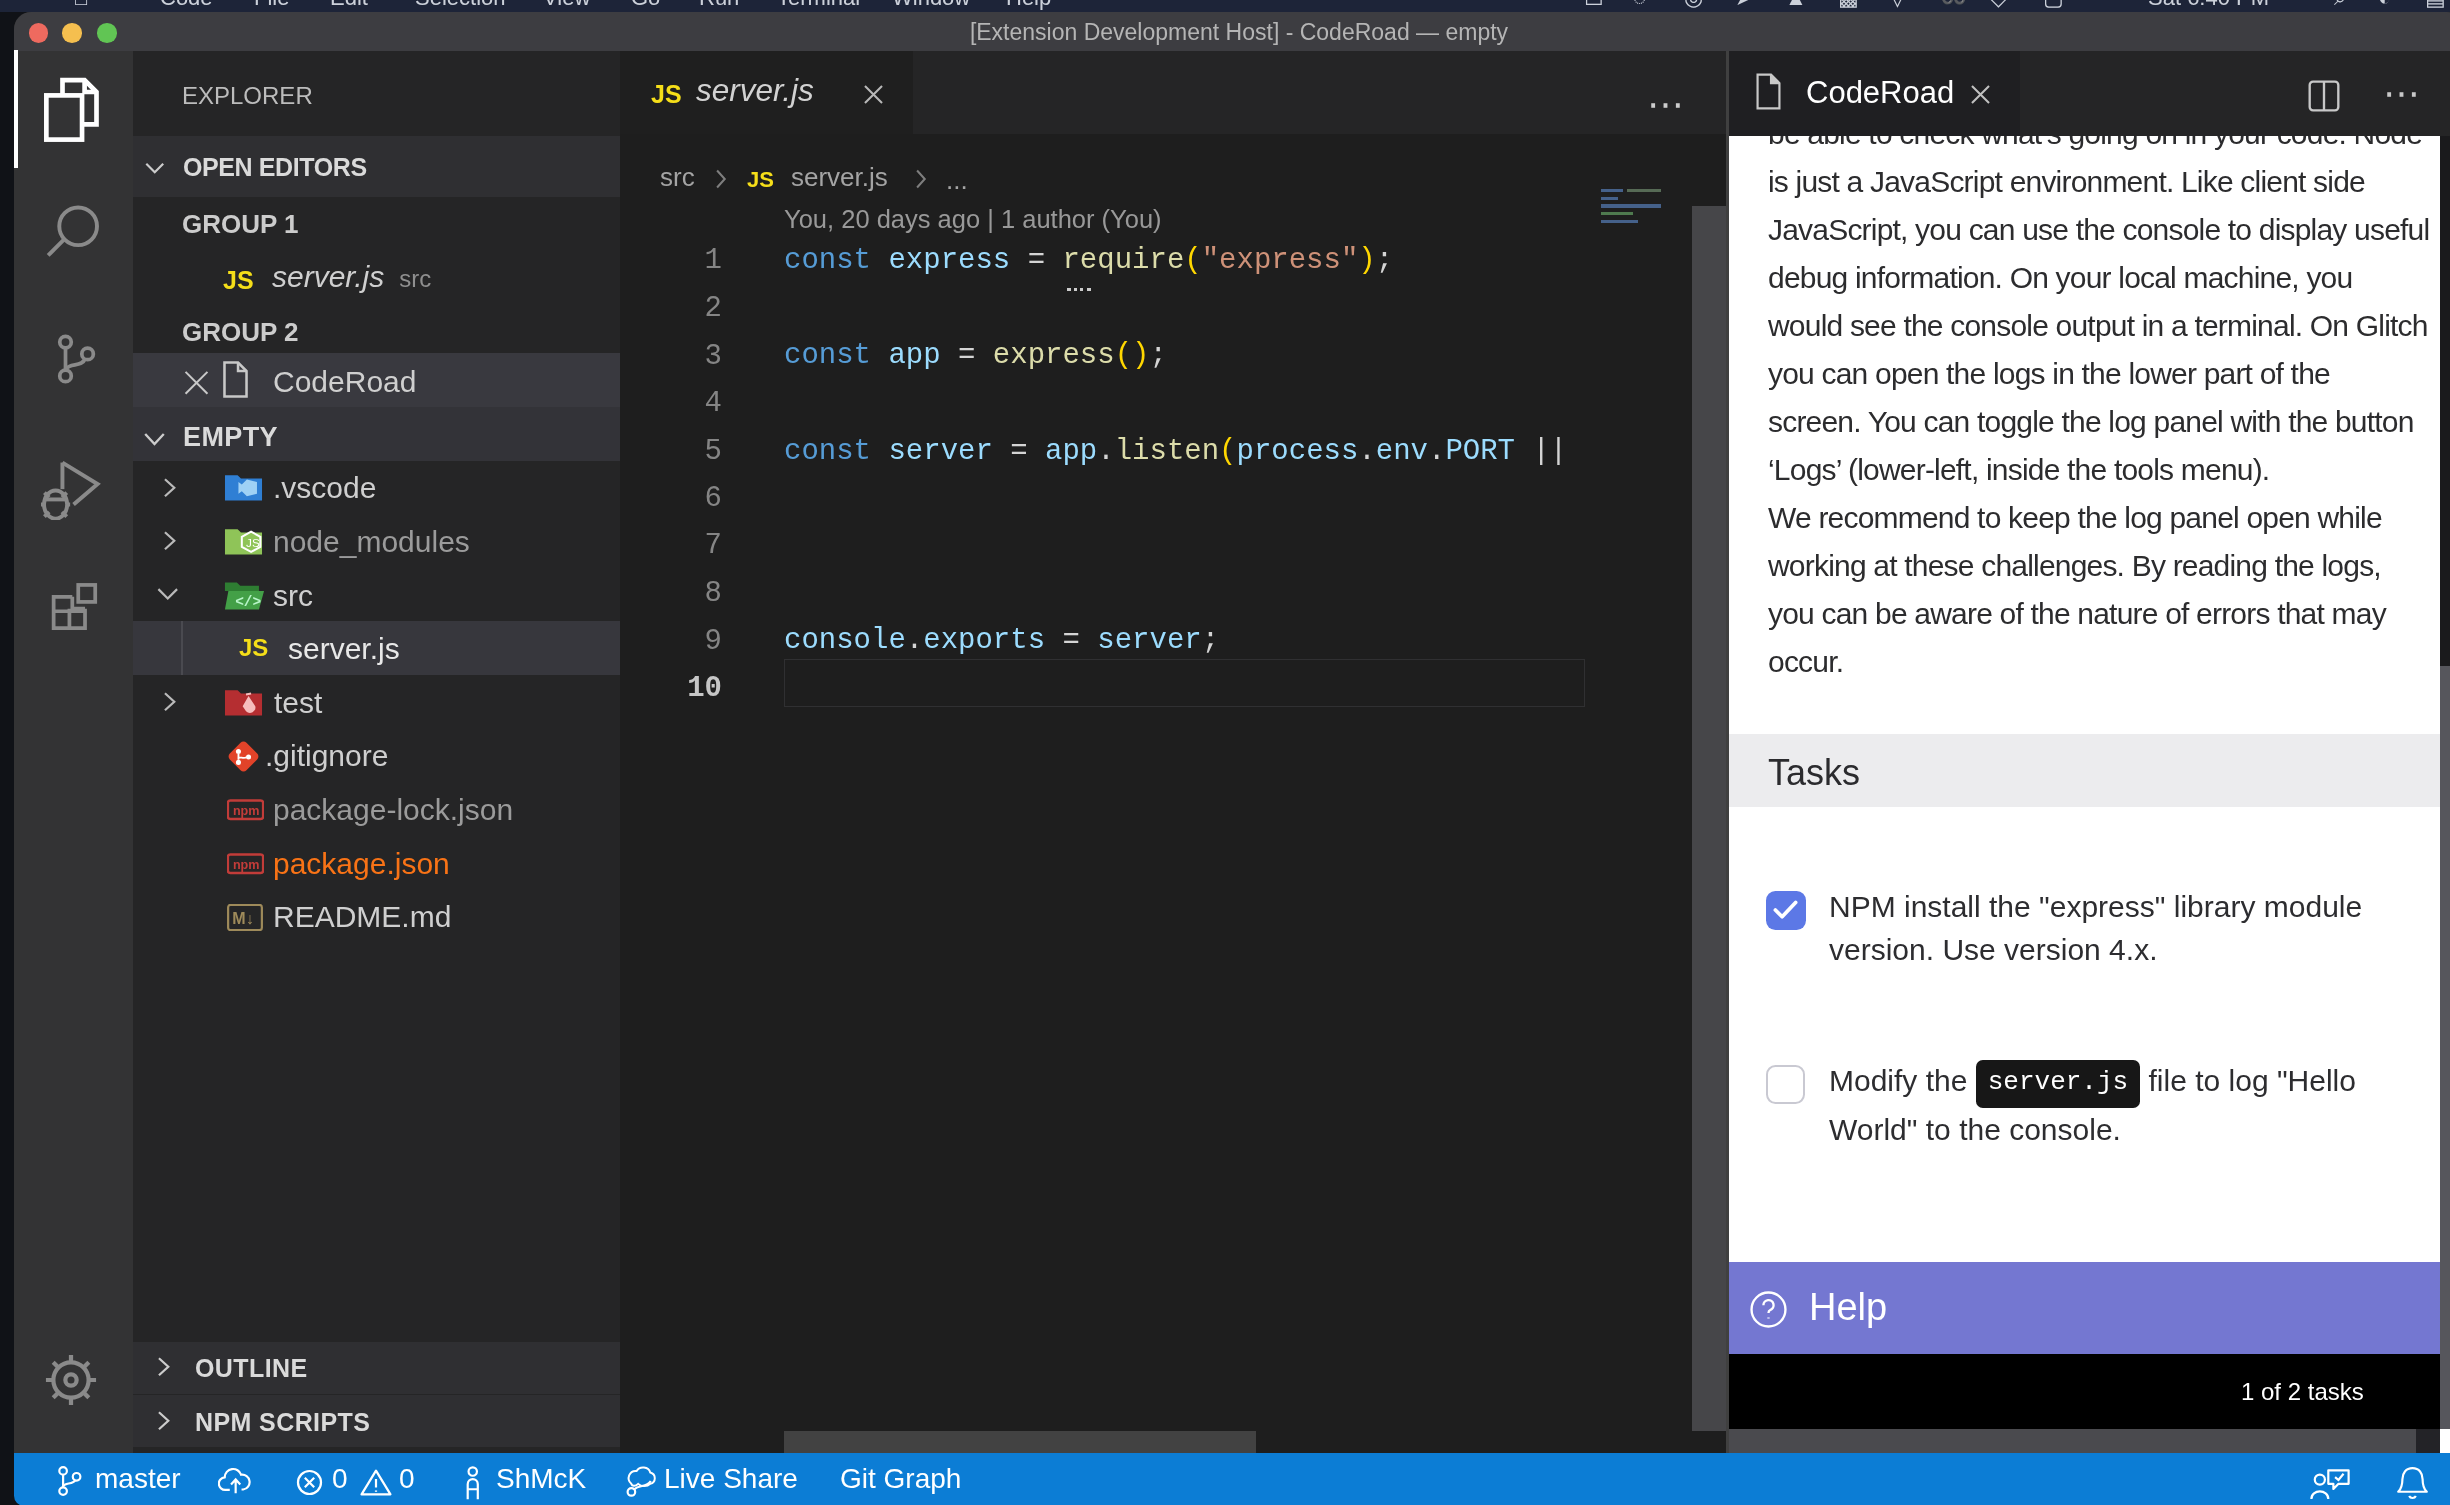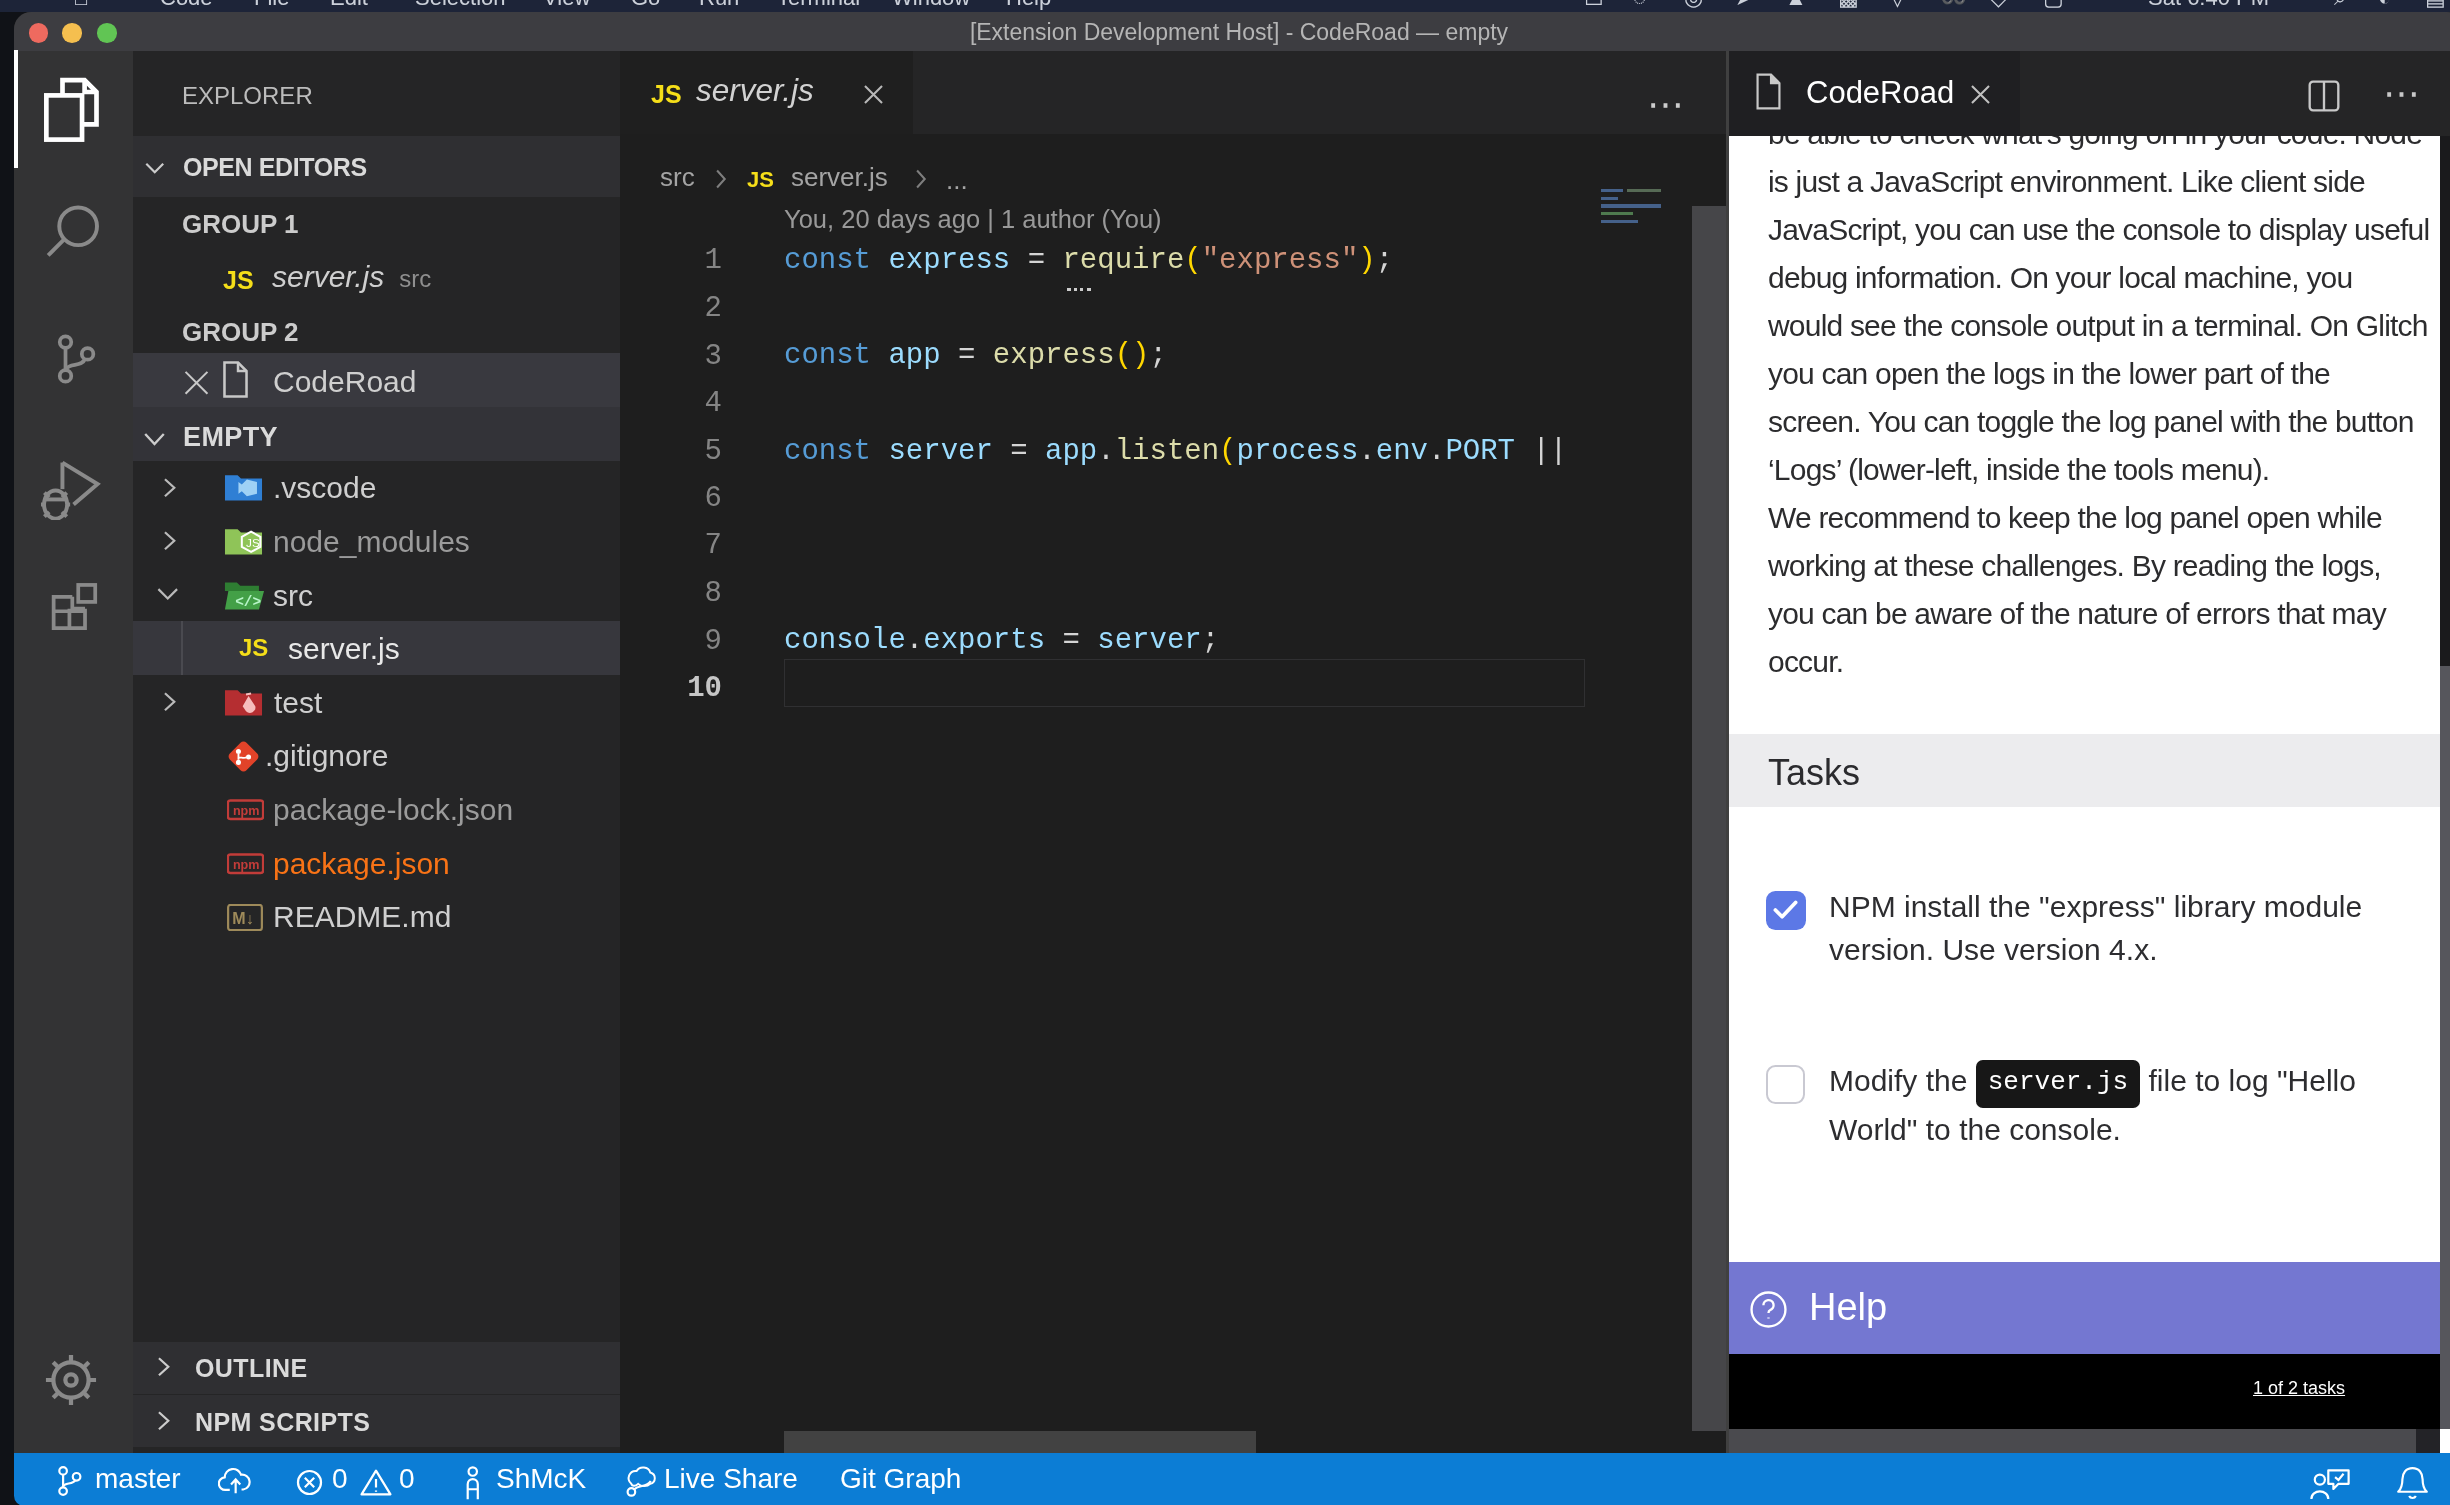--- a/index.html
+++ b/index.html
@@ -268,21 +268,21 @@
     <div style="position:absolute; left:100px; top:749px; color:#2d2d30; font-size:30px; line-height:43px; white-space:nowrap;">NPM install the "express" library module<br>version. Use version 4.x.</div>
     <div style="position:absolute; left:37px; top:929px; width:39px; height:39px; border-radius:9.4px; background:#ffffff; border:2.6px solid #c9c9d2;"></div>
     <div style="position:absolute; left:100px; top:923px; color:#2d2d30; font-size:30px; line-height:43px; white-space:nowrap;">Modify the <span style="display:inline-block; background:#171717; color:#ffffff; font-family:'Liberation Mono',monospace; font-size:26px; border-radius:6.8px; padding:1.7px 12px 3.4px; vertical-align:1.7px;">server.js</span> file to log "Hello<br>World" to the console.</div>
     <div style="position:absolute; left:0; top:1126px; width:711px; height:92px; background:#7477d1;"></div>
     <svg style="position:absolute; left:19.6px; top:1154px;" width="39" height="39" viewBox="0 0 46 46" fill="none" stroke="#ffffff" stroke-width="2.8">
         <circle cx="23" cy="23" r="20"></circle>
         <path d="M17 18 a6 6 0 1 1 8 5.6 c-2 0.8 -2 2 -2 3.4 M23 32.5 V33.5"></path>
       </svg>
     <div style="position:absolute; left:80px; top:1150px; color:#ffffff; font-size:38px;">Help</div>
     <div style="position:absolute; left:0; top:1218px; width:711px; height:75px; background:#000000;"></div>
-    <div style="position:absolute; left:524px; top:1242px; color:#ffffff; font-size:18px;text-decoration:underline;">1 of 2 tasks</div>
+    <div style="position:absolute; left:512px; top:1242px; color:#ffffff; font-size:24px;">1 of 2 tasks</div>
   </div>
   <div class="abs" id="wvscroll"></div>
   <div class="abs" style="left:2426px; top:654px; width:24px; height:763px; background:#56565c;"></div>
   <div class="abs" style="left:2426px; top:1417px; width:24px; height:24px; background:#ffffff;"></div>
   <div class="abs" style="left:1715px; top:1417px; width:687px; height:24px; background:#4a4a4e;"></div>
   <div class="abs" style="left:2402px; top:1417px; width:24px; height:24px; background:#232327;"></div>
   <div class="abs" id="statusbar"></div>
   <svg class="chev" style="left:39px; top:1452px;" width="32" height="34" viewBox="0 0 38 40" fill="none" stroke="#ffffff" stroke-width="2.6">
     <circle cx="12" cy="8" r="4.5"></circle>
       <circle cx="12" cy="32" r="4.5"></circle>

